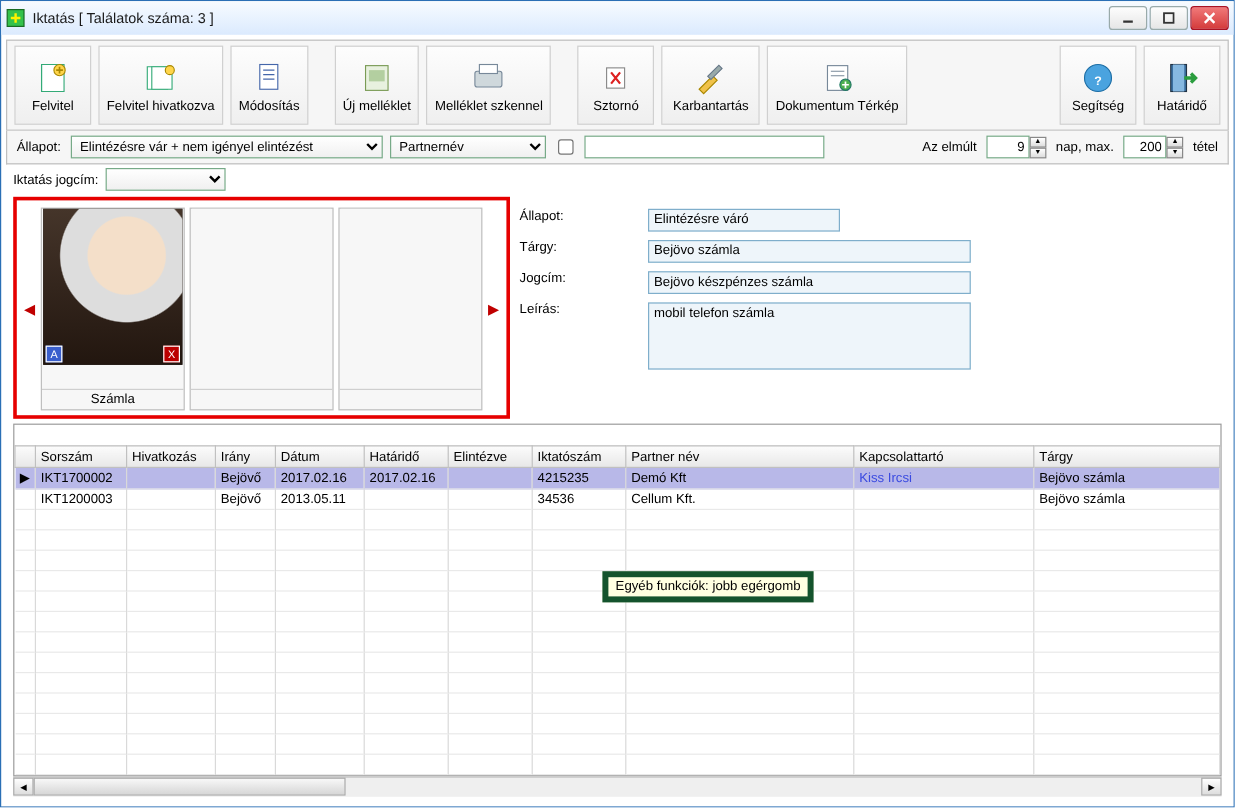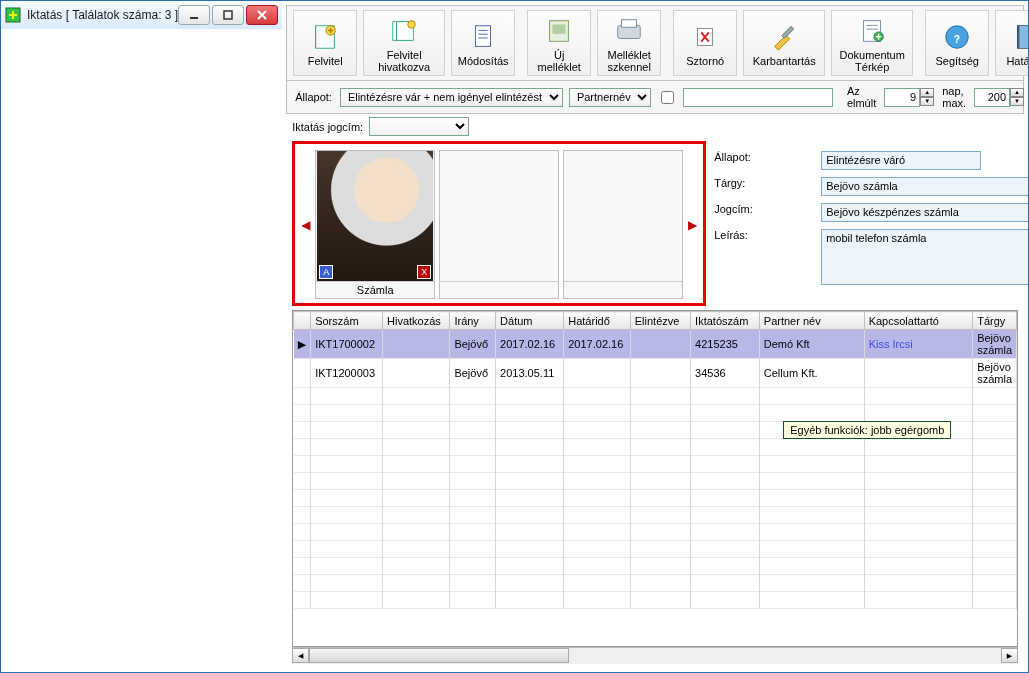--- a/index.html
+++ b/index.html
@@ -1,17 +1,17 @@
 <!DOCTYPE html>
 <html><head>
 <meta charset="utf-8">
 <style>
   * { box-sizing: border-box; font-family: Tahoma, Arial, sans-serif; font-size: 11px; }
   body { margin: 0; background: #fff; }
-  .window { width: 1029px; height: 673px; border: 1px solid #2a6fb5; background: #fff; display: flex; flex-direction: row; }
+  .window { width: 1029px; height: 673px; border: 1px solid #2a6fb5; background: #fff; display: flex; flex-direction: column; }
   
   .titlebar { height: 28px; background: linear-gradient(#f7fbff,#dbeafe); display: flex; align-items: center; padding: 0 4px; color: #1a1a1a; }
   .titlebar .icon { width: 16px; height: 16px; margin-right: 6px; }
   .titlebar .icon svg { display:block; }
   .title-text { flex: 1; font-size: 12px; }
   .winbtns { display: flex; gap: 2px; }
   .winbtn { width: 32px; height: 20px; border: 1px solid #9aa; background: linear-gradient(#fdfdfd,#e6e6e6); display:flex;align-items:center;justify-content:center; border-radius:3px;}
   .winbtn.close { background: linear-gradient(#f17a7a,#d43b3b); border-color:#a12; }
   .winbtn svg { width:10px;height:10px; }
   
@@ -36,44 +36,44 @@
   
   .subrow { display:flex; align-items:center; gap:6px; padding:3px 6px 5px;}
   .subrow select{width:100px;}
   
   .mid { display:flex; padding:0 6px 4px; gap:8px; align-items:flex-start;}
   .attachpanel { border:3px solid #e60000; padding:6px 6px 4px; display:flex; align-items:center; gap:4px;}
   .navarrow { width:10px; color:#c00000; font-size:12px; cursor:default;}
   .attachslot { width:120px; border:1px solid #bfbfbf; background:#f7f7f7; display:flex; flex-direction:column; align-items:center;}
   .attachslot .thumb { width:116px; height:130px; display:flex; align-items:center; justify-content:center; background:#111; position:relative;}
   .attachslot.empty .thumb{ background:#f7f7f7;}
-  .attachslot .cap { width:100%; text-align:center; padding:2px 0; border-top:1px solid #cfcfcf;}
+  .attachslot .cap { width:100%; text-align:center; padding:2px 0; border-top:1px solid #cfcfcf;margin-top:20px;}
   .overlay-badge{position:absolute;left:2px;bottom:2px;width:14px;height:14px;background:#3a5fcd;color:#fff;font-size:9px;display:flex;align-items:center;justify-content:center;border:1px solid #fff;}
   .overlay-x{position:absolute;right:2px;bottom:2px;width:14px;height:14px;background:#b00;color:#fff;font-size:9px;display:flex;align-items:center;justify-content:center;border:1px solid #fff;}
   .einstein { width:116px; height:130px; background:
     radial-gradient(circle at 60% 30%, #f4dfc9 0 28%, transparent 29%),
     radial-gradient(circle at 60% 30%, #ddd 0 48%, transparent 49%),
     linear-gradient(#45352a,#22160f);
     position:relative;}
   
   .form { padding-top:10px; display:grid; grid-template-columns:70px 300px; row-gap:7px; column-gap:6px; align-items:start;}
   .form label{ text-align:left;}
   .form .field{ border:1px solid #7faecb; background:#eef5fa; padding:2px 4px; min-height:19px;margin-left:31px;}
   .form textarea.field{ height:56px; resize:none; font-family:inherit;}
   
-  .gridwrap{ flex:1; margin:0 6px 0; border:1px solid #9c9c9c; overflow:hidden; display:flex; flex-direction:column; position:relative;}
+  .gridwrap{ flex:1; margin:0 6px 0; border:1px solid #9c9c9c; overflow:hidden; display:flex; flex-direction:column; position:relative;justify-content:flex-end;}
   table{ border-collapse:collapse; width:100%;}
   thead th{ background:linear-gradient(#fbfbfb,#e7e7e7); border:1px solid #c0c0c0; text-align:left; font-weight:normal; padding:2px 4px; height:18px;}
   tbody td{ border-right:1px solid #d9d9d9; padding:2px 4px; height:17px;}
   tbody tr{ border-bottom:1px solid #e9e9e9;}
   tbody tr.selected td{ background:#b8b8e8;}
   tbody tr td.link{color:#3a4ae0;}
   .rowmarker{width:12px;text-align:center;color:#000;}
   tbody tr.empty td{height:17px;}
-  .tooltip{position:absolute; left:490px; top:110px; background:#ffffe1; border:1px solid #14532d; padding:2px 6px; font-size:11px; white-space:nowrap;}
+  .tooltip{position:absolute; left:490px; top:122px; background:#ffffe1; border:5px solid #14532d; padding:2px 6px; font-size:11px; white-space:nowrap;}
   
   .hscroll{height:17px; background:#efefef; border-top:1px solid #bbb; position:relative; margin:0 6px 4px;}
   .hscroll .th{position:absolute;left:0;top:0;width:17px;height:15px;border:1px solid #aaa;background:linear-gradient(#fff,#ddd);display:flex;align-items:center;justify-content:center;font-size:7px;}
   .hscroll .th.r{left:auto;right:0;}
   .hscroll .thumb{position:absolute;left:17px;top:0;width:260px;height:15px;border:1px solid #aaa;background:linear-gradient(#f8f8f8,#d6d6d6);}
   
   .isvg{width:30px;height:30px;}
 </style>
 </head>
 <body>

